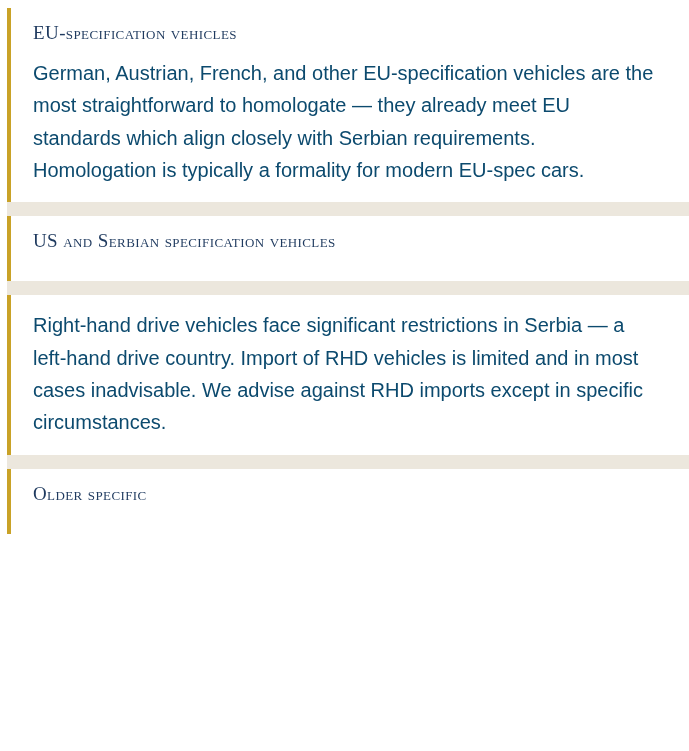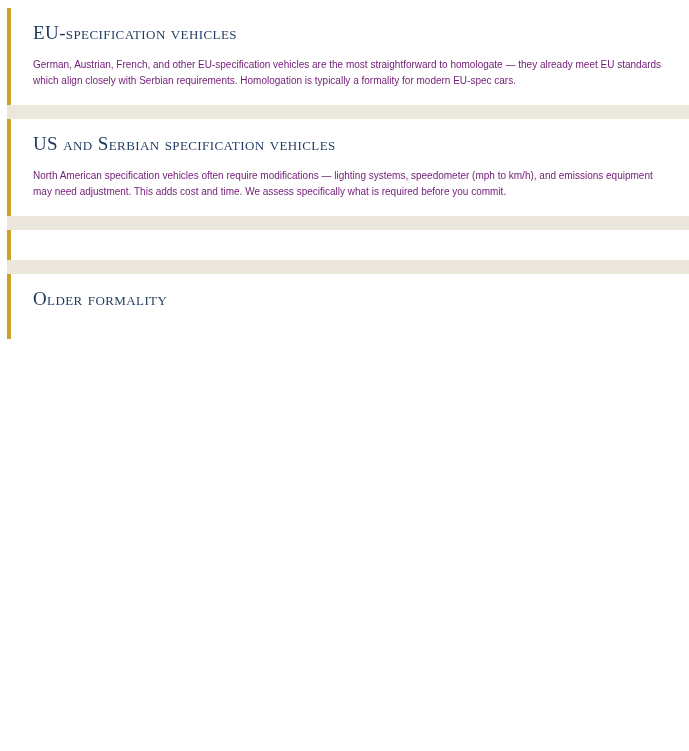--- a/index.html
+++ b/index.html
@@ -37,23 +37,23 @@
     font-size: 19px;
     letter-spacing: 0.4px;
     color: #1f3a5f;
     margin: 0 0 12px 0;
     font-weight: normal;
     line-height: 1.2;
   }
 
   .card-body {
     font-family: "Liberation Sans", sans-serif;
-    font-size: 10px;
+    font-size: 20px;
     line-height: 1.62;
-    color: #701a75;
+    color: #0c4a6e;
     margin: 0;
   }
 
   .divider {
     height: 14px;
     background: #ece7dd;
     width: 100%;
   }
 
   .top-strip {
@@ -71,27 +71,27 @@
 
   <section class="card">
     <h2 class="card-title">EU-specification vehicles</h2>
     <p class="card-body">German, Austrian, French, and other EU-specification vehicles are the most straightforward to homologate — they already meet EU standards which align closely with Serbian requirements. Homologation is typically a formality for modern EU-spec cars.</p>
   </section>
 
   <div class="divider"></div>
 
   <section class="card">
     <h2 class="card-title">US and Serbian specification vehicles</h2>
-    <p class="card-body">North American specification vehicles often require modifications — lighting systems, speedometer (mph to km/h), and emissions equipment may need adjustment. This adds cost and time. We assess specifically what is required before you commit.</p>
   </section>
 
   <div class="divider"></div>
 
   <section class="card">
+    <p class="card-body">Right-hand drive vehicles face significant restrictions in Serbia — a left-hand drive country. Import of RHD vehicles is limited and in most cases inadvisable. We advise against RHD imports except in specific circumstances.</p>
   </section>
 
   <div class="divider"></div>
 
   <section class="card">
-    <h2 class="card-title">Older formality</h2>
+    <h2 class="card-title">Older specific</h2>
   </section>
 
 </div>
 
 </body></html>

